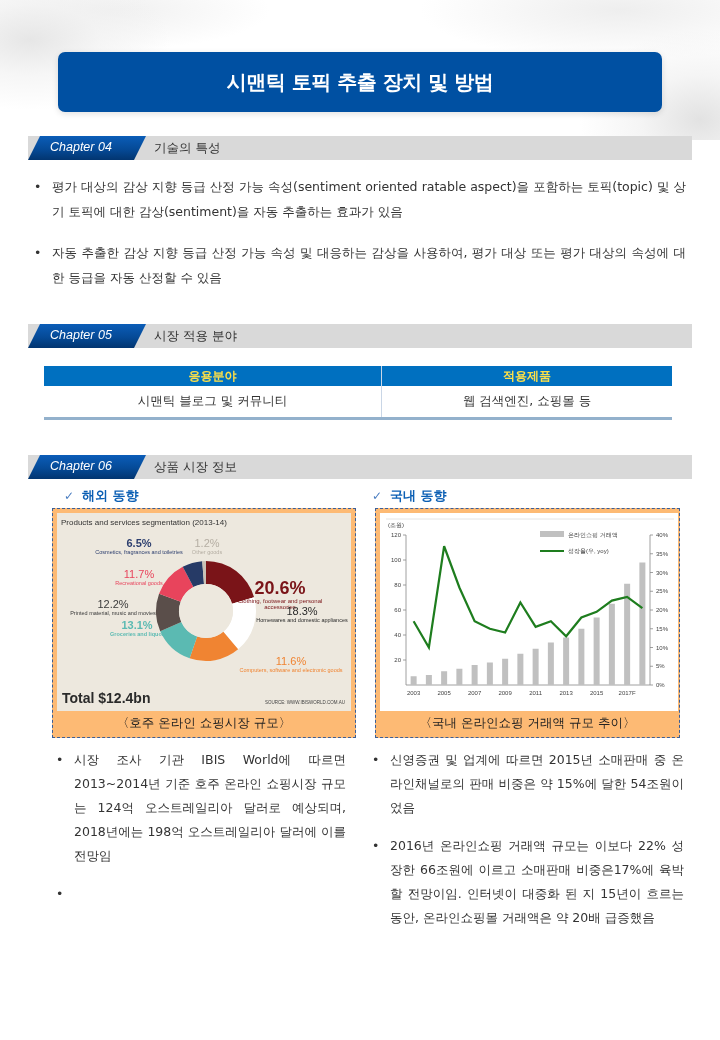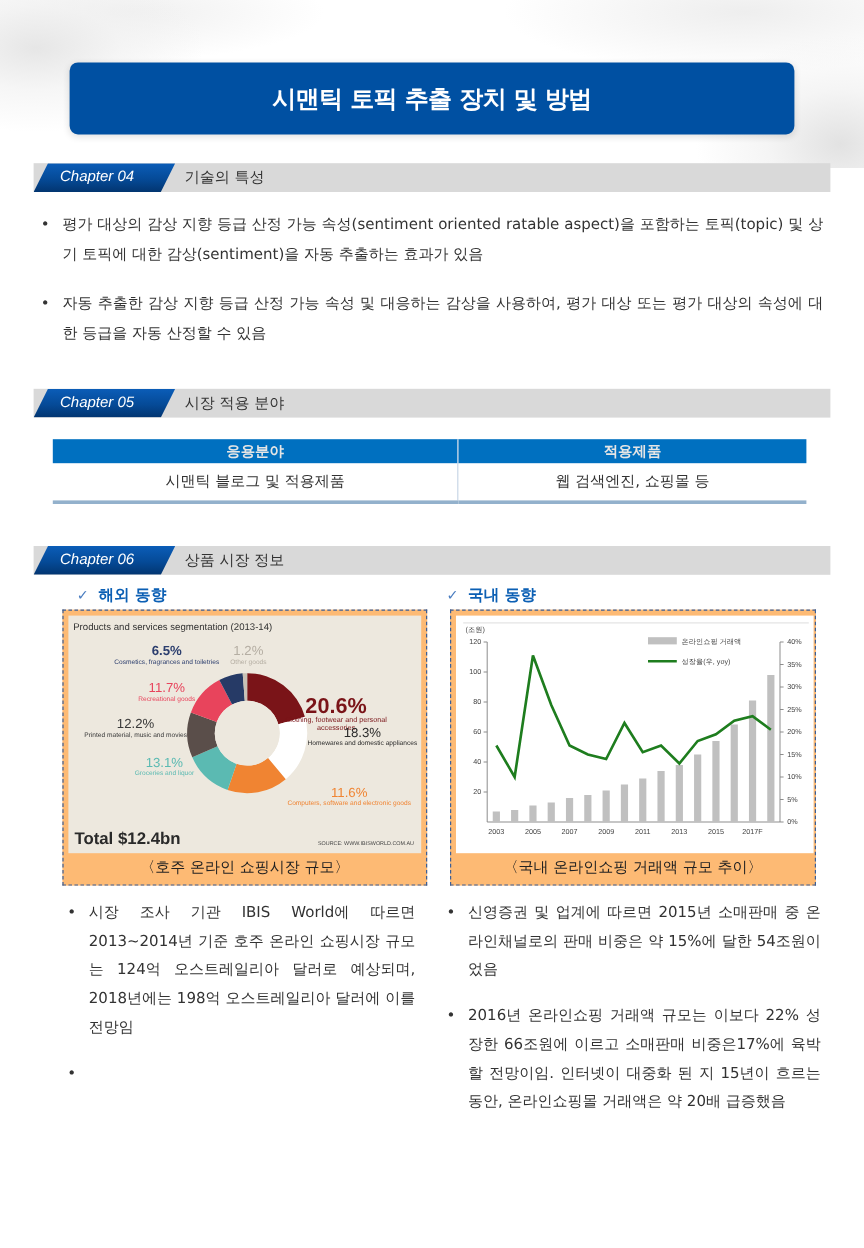--- a/index.html
+++ b/index.html
@@ -41,21 +41,21 @@
   }
 
   .bullets { position: absolute; left: 34px; width: 652px; font-size: 12.5px; line-height: 25px; color: #333; }
   .bullet { position: relative; padding-left: 18px; margin-bottom: 16px; text-align: justify; }
   .bullet .dot { position: absolute; left: 0; top: 0; }
 
   table.apply {
     position: absolute; left: 44px; top: 366px; width: 628px; border-collapse: collapse; font-size: 12.5px;
   }
   table.apply th {
-    background: #0070c0; color: #e5e5e5; font-weight: bold; height: 20px; font-size: 12px;
+    background: #0070c0; color: #fde047; font-weight: bold; height: 20px; font-size: 12px;
     border-right: 1px solid #c9d6e6;
   }
   table.apply th:last-child { border-right: none; }
   table.apply td {
     height: 32px; text-align: center; color: #333; border-bottom: 3px solid #93b1cc;
     border-right: 1px solid #c9d6e6;
   }
   table.apply td:last-child { border-right: none; }
 
   .sub-head {
@@ -121,21 +121,21 @@
 </div>
 <table class="apply">
   <thead>
     <tr>
       <th>응용분야</th>
       <th>적용제품</th>
     </tr>
   </thead>
   <tbody>
     <tr>
-      <td>시맨틱 블로그 및 적용제품</td>
+      <td>시맨틱 블로그 및 커뮤니티</td>
       <td>웹 검색엔진, 쇼핑몰 등</td>
     </tr>
   </tbody>
 </table>
 
 <div class="chapter" style="top:455px;">
   <div class="tag">
       <span>Chapter 06</span>
     </div>
   <div class="name">상품 시장 정보</div>
@@ -181,21 +181,21 @@
       <span class="desc">Recreational goods</span>
     </div>
     <div class="pie-label" style="left:6px; top:86px; width:100px; color:#3a3a3a;">
       <span class="pct">12.2%</span>
       <span class="desc">Printed material, music and movies</span>
     </div>
     <div class="pie-label" style="left:196px; top:93px; width:98px; color:#2a2a2a;">
       <span class="pct">18.3%</span>
       <span class="desc">Homewares and domestic appliances</span>
     </div>
-    <div class="pie-label" style="left:40px; top:118px; width:80px; color:#5bbab2;">
+    <div class="pie-label" style="left:40px; top:107px; width:80px; color:#5bbab2;font-weight:bold;">
       <span class="pct">13.1%</span>
       <span class="desc">Groceries and liquor</span>
     </div>
     <div class="pie-label" style="left:178px; top:143px; width:112px; color:#f08432;">
       <span class="pct">11.6%</span>
       <span class="desc">Computers, software and electronic goods</span>
     </div>
     <div class="total">Total $12.4bn</div>
     <div class="source">SOURCE: WWW.IBISWORLD.COM.AU</div>
   </div>

